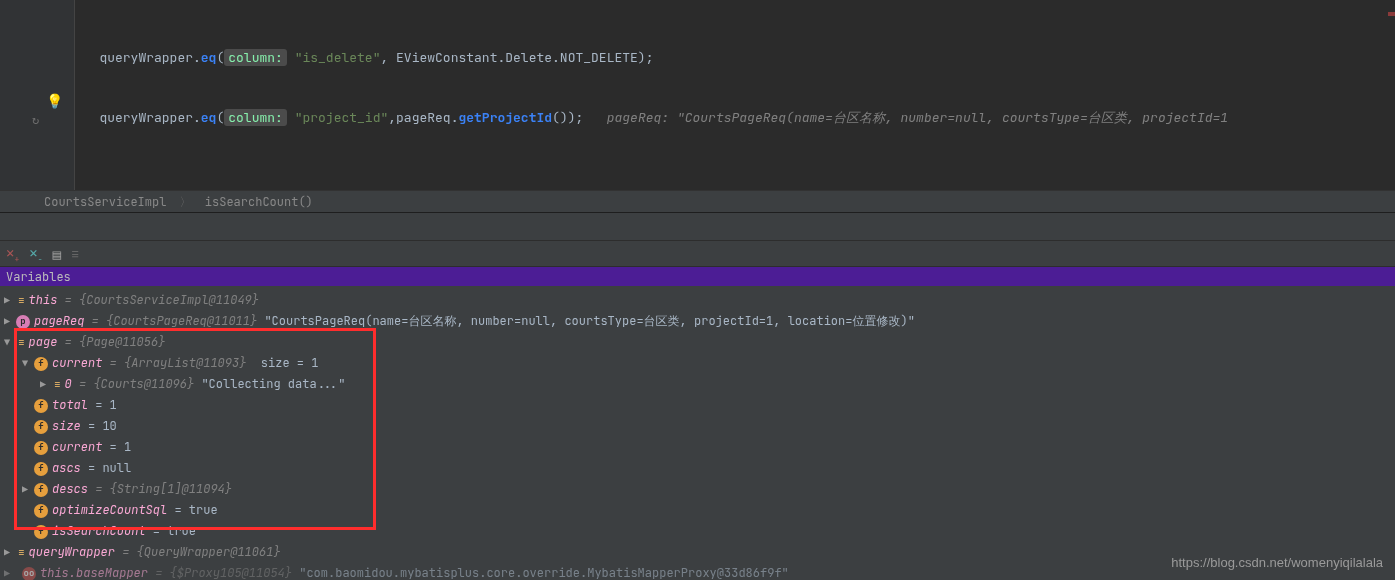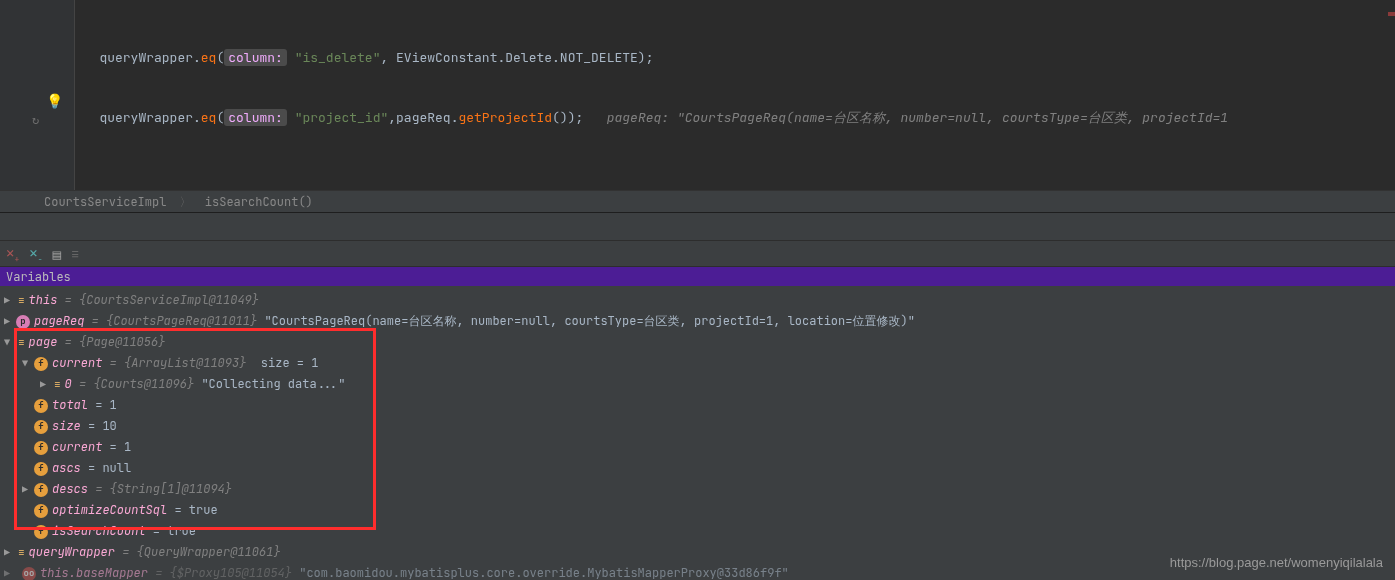--- a/index.html
+++ b/index.html
@@ -41,26 +41,26 @@
     font-size: 12px;
   }
   .code {
     margin-left: 76px;
     padding-top: 8px;
     line-height: 20px;
     white-space: pre;
     position: relative;
   }
   .code-line { height: 20px; }
-  .fn { color: #f97316; }
+  .fn { color: #3b82f6; font-weight: bold; }
   .str { color: #6a8759; }
   .comment { color: #808080; font-style: italic; }
   .paramhint {
     background: #4b4b4b;
-    color: #f0abfc;
+    color: #86efac;
     border-radius: 3px;
     padding: 0 4px;
     font-style: normal;
   }
   .breadcrumb {
     background: #3c3f41;
     height: 22px;
     line-height: 22px;
     color: #888;
     padding-left: 44px;
@@ -269,13 +269,13 @@
 
   <div class="row" style="opacity:.55;">
     <span class="arrow">▶</span>
     <span class="badge b-red">oo</span>
     <span class="varname">this.baseMapper</span><span class="vardim"> = {$Proxy105@11054} </span><span class="varval">"com.baomidou.mybatisplus.core.override.MybatisMapperProxy@33d86f9f"</span>
   </div>
 
   <div class="redbox"></div>
 </div>
 
-<div class="watermark">https://blog.page.net/womenyiqilalala</div>
+<div class="watermark">https://blog.csdn.net/womenyiqilalala</div>
 
 </body></html>

